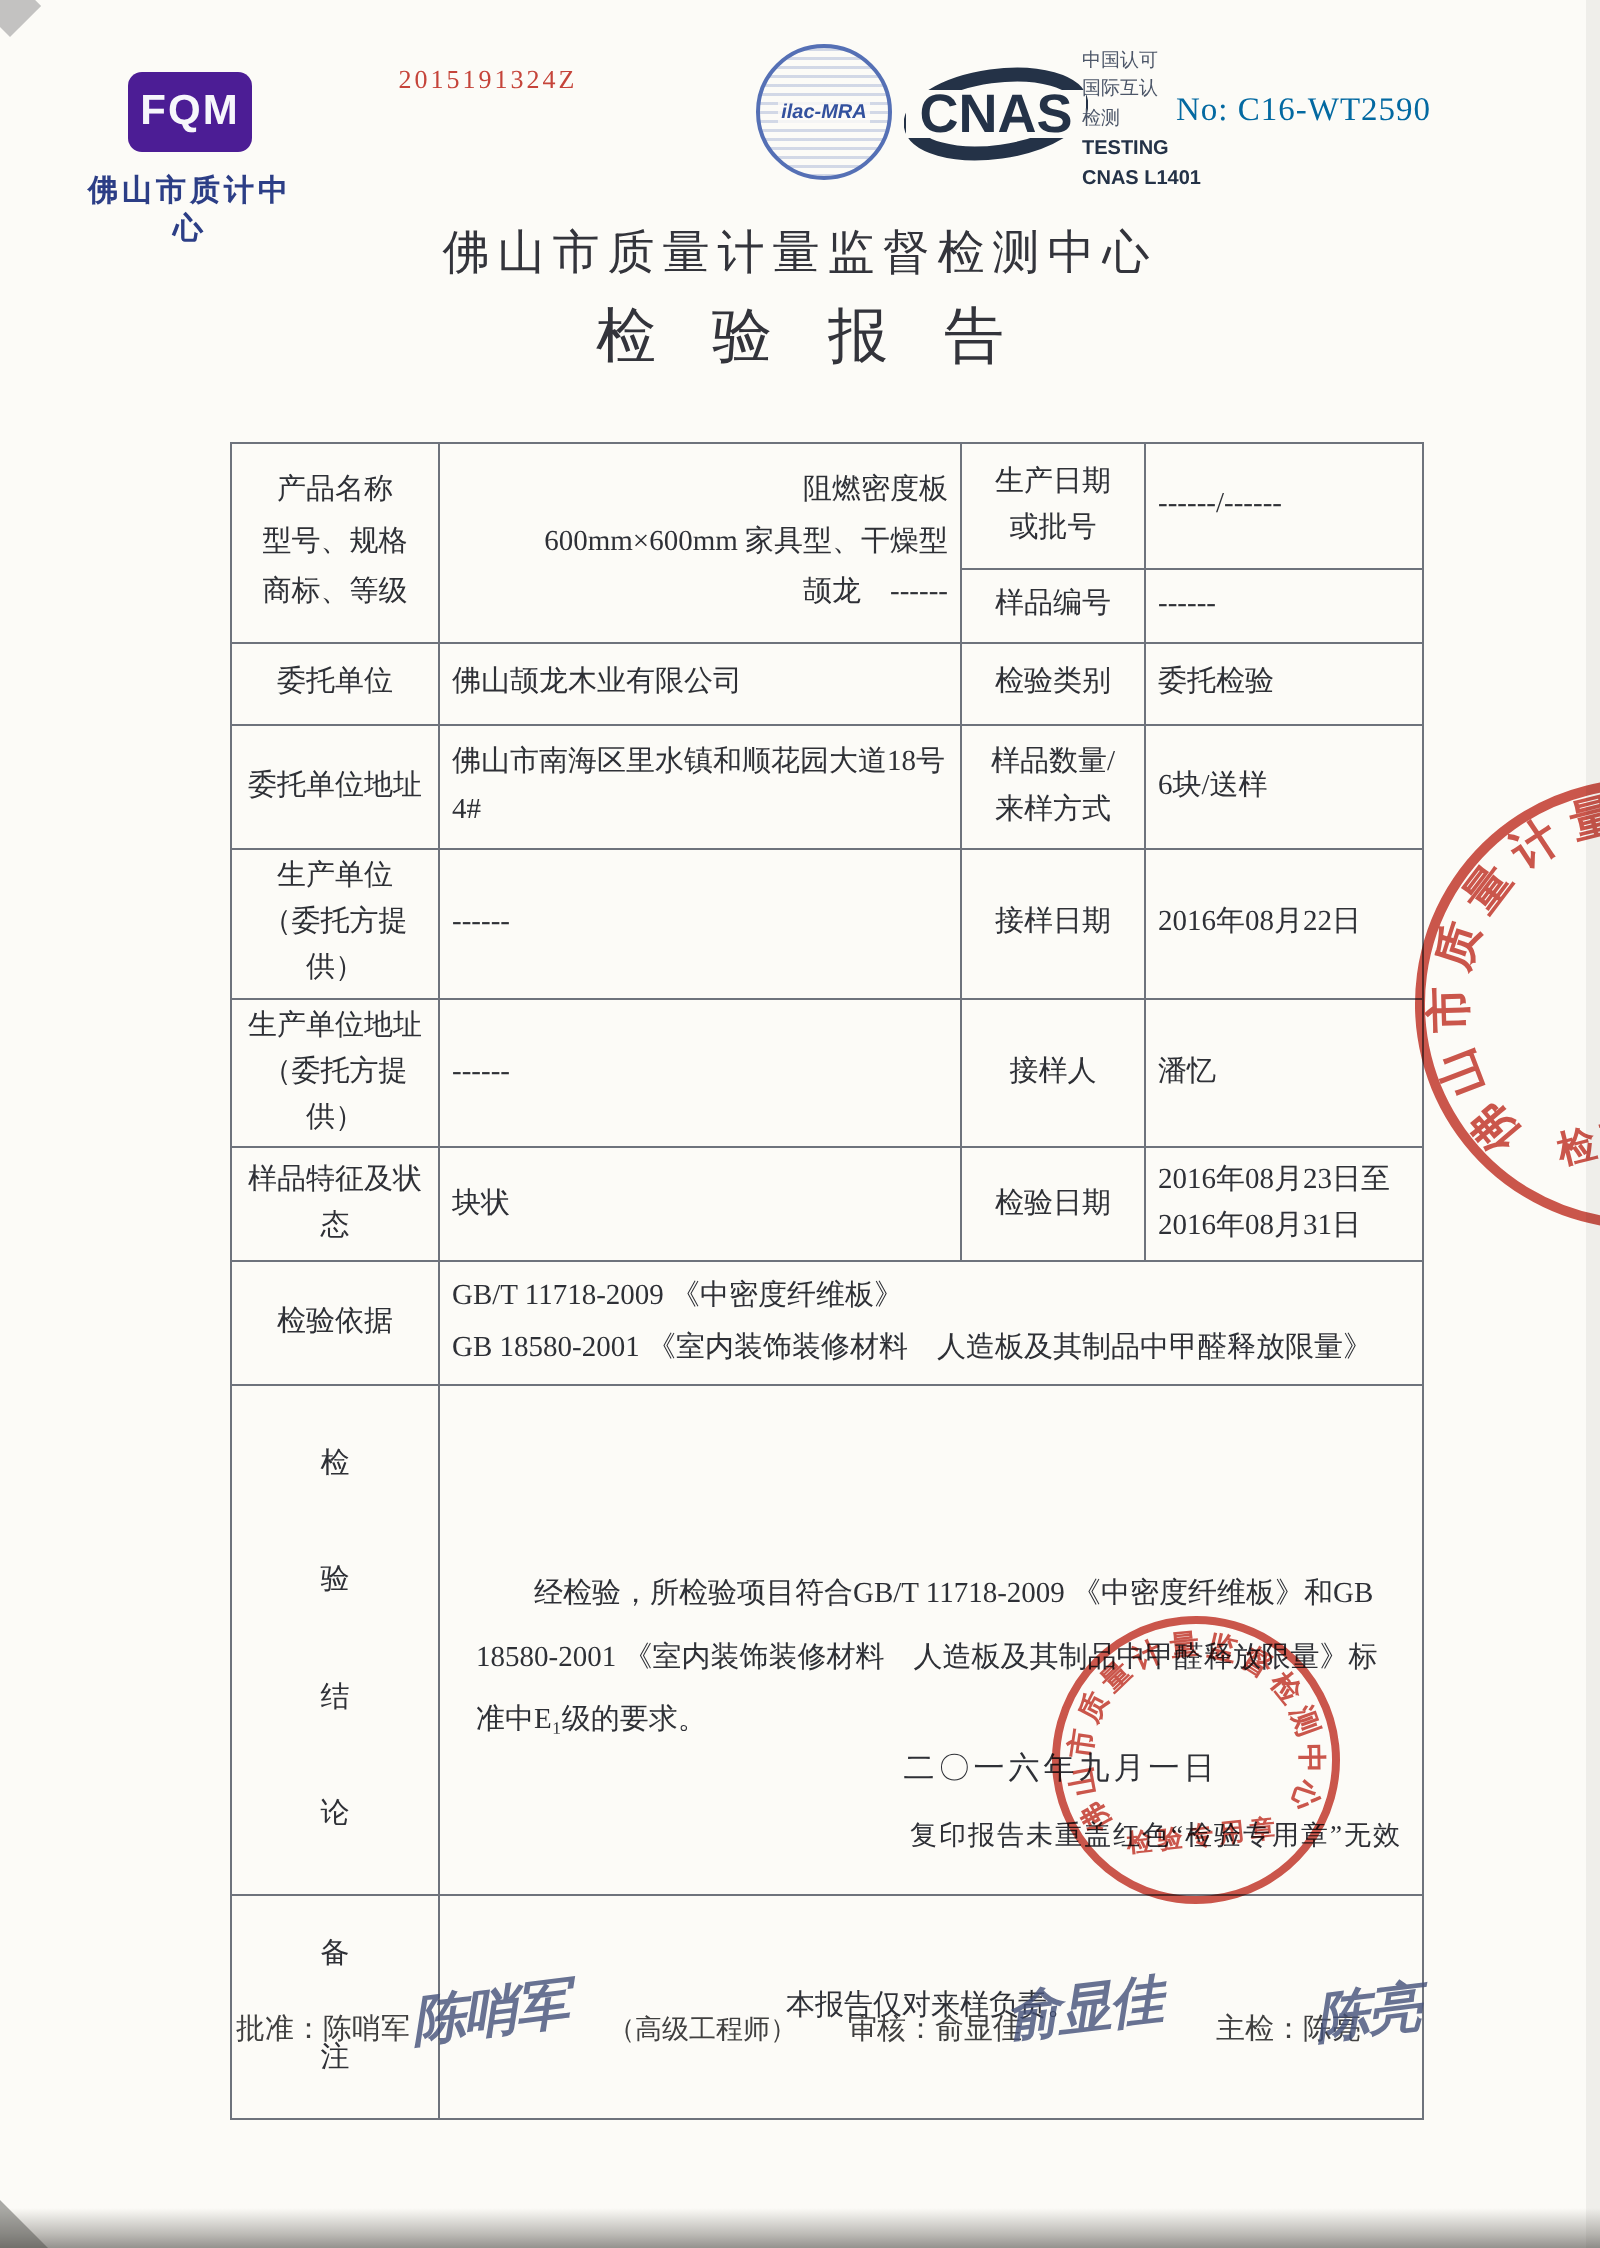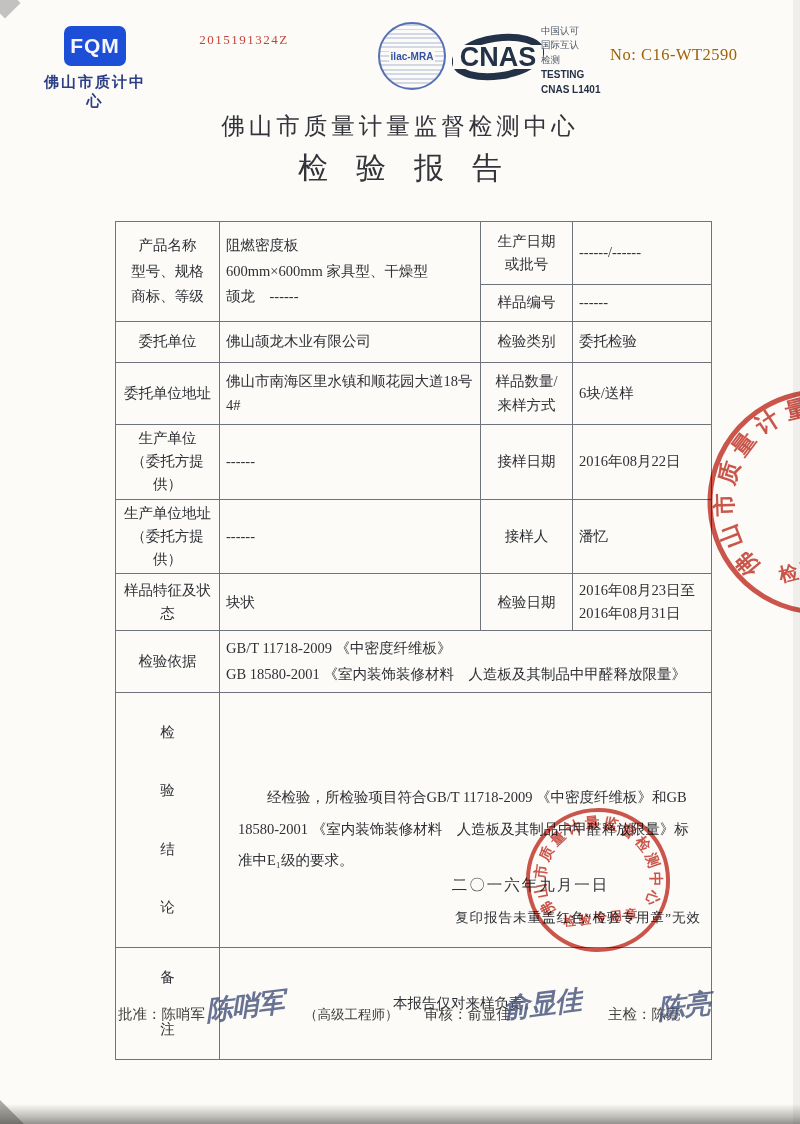--- a/index.html
+++ b/index.html
@@ -4,58 +4,58 @@
 <style>
   html,body{margin:0;padding:0;}
   body{background:#e8e6e1;}
   .page{
     position:relative;width:800px;height:1124px;margin:0 auto;
     background:#fcfbf7;overflow:hidden;
     font-family:"Liberation Serif","DejaVu Serif",serif;color:#2e3036;
   }
   
   .fqm-wrap{position:absolute;left:40px;top:26px;width:110px;text-align:center;}
-  .fqm-box{width:62px;height:40px;margin:0 auto;background:#1d4ed8;border-radius:7px;
+  .fqm-box{width:62px;height:40px;margin:10px auto;background:#4c1d95;border-radius:7px;
     color:#f6f6fb;font-weight:bold;font-size:21px;line-height:40px;letter-spacing:1px;
     font-family:"Liberation Sans",sans-serif;}
   .fqm-cap{margin-top:7px;font-size:15px;color:#2c3e86;letter-spacing:2px;font-weight:bold;}
   .cma-wrap{position:absolute;left:192px;top:28px;width:104px;text-align:center;}
   .cma-oval{width:86px;height:48px;margin:0 auto;border:5px solid #c5443a;border-radius:26px;
     color:#c5443a;font-weight:bold;font-size:26px;line-height:46px;font-family:"Liberation Sans",sans-serif;}
   .cma-num{margin-top:4px;font-size:13px;color:#c5443a;letter-spacing:1.5px;}
   .cal-wrap{position:absolute;left:295px;top:26px;width:112px;text-align:center;}
   .cal-circle{width:50px;height:50px;margin:0 auto;border:5px solid #c5443a;border-radius:50%;
     color:#c5443a;font-weight:bold;font-size:23px;line-height:48px;font-family:"Liberation Sans",sans-serif;}
   .cal-num{margin-top:6px;font-size:7.5px;color:#c5443a;letter-spacing:0;}
   .ilac-wrap{position:absolute;left:378px;top:22px;}
   .ilac-circle{width:64px;height:64px;border:2.5px solid #5570b5;border-radius:50%;
     background:repeating-linear-gradient(180deg,rgba(85,112,181,.25) 0 1.5px,transparent 1.5px 4.5px);
     display:flex;align-items:center;justify-content:center;}
   .ilac-text{font-size:10px;font-weight:bold;color:#33519e;background:rgba(252,251,247,.8);
-    padding:0 2px;font-family:"Liberation Sans",sans-serif;}
+    padding:0 2px;font-family:"Liberation Sans",sans-serif;font-style:italic;}
   .cnas-wrap{position:absolute;left:452px;top:31px;width:92px;height:54px;}
   .cnas-cap{position:absolute;left:541px;top:24px;font-size:9.5px;color:#4c5668;line-height:1.5;
     font-family:"Liberation Sans",sans-serif;}
   .cnas-cap .b{font-weight:bold;color:#243247;font-size:10px;}
-  .report-no{position:absolute;left:610px;top:45px;font-size:16.5px;color:#a16207;letter-spacing:.5px;}
+  .report-no{position:absolute;left:588px;top:45px;font-size:16.5px;color:#0369a1;letter-spacing:.5px;}
   
   .org-title{position:absolute;top:110px;left:0;width:100%;text-align:center;
     font-size:23.5px;letter-spacing:4px;color:#33343b;}
   .report-title{position:absolute;top:148px;left:0;width:100%;text-align:center;
     font-size:30px;letter-spacing:28px;padding-left:28px;box-sizing:border-box;color:#33343b;}
   .meta-row{position:absolute;top:195px;left:115px;width:596px;font-size:15px;color:#33343b;}
   .meta-pages{position:absolute;right:8px;top:0;letter-spacing:2px;}
   
   table.report{position:absolute;left:115px;top:221px;width:596px;border-collapse:collapse;table-layout:fixed;}
   table.report td{border:1.8px solid #6e737c;font-size:14.5px;vertical-align:middle;
     padding:2px 6px;color:#2e3036;line-height:1.6;}
   td.lab{text-align:center;padding:2px 2px;}
   td.val{text-align:left;padding-left:10px;}
   .cline{line-height:1.75;}
-  td.vcenter{text-align:left;}
+  td.vcenter{text-align:right;}
   .vert-lab{display:flex;flex-direction:column;justify-content:space-between;align-items:center;
     height:100%;box-sizing:border-box;}
   .vert-lab span{display:block;}
   td.concl-cell{position:relative;padding:0;vertical-align:top;}
   .concl-text{margin:0;padding:18px 14px 0 12px;text-indent:2em;line-height:2.15;font-size:14.5px;}
   .concl-date{position:absolute;top:180px;left:0;right:0;text-align:center;padding-left:130px;
     font-size:15.5px;letter-spacing:2px;}
   .concl-note{position:absolute;top:214px;right:10px;font-size:13.5px;letter-spacing:1px;}
   td.remarks-cell{text-align:center;}
   

